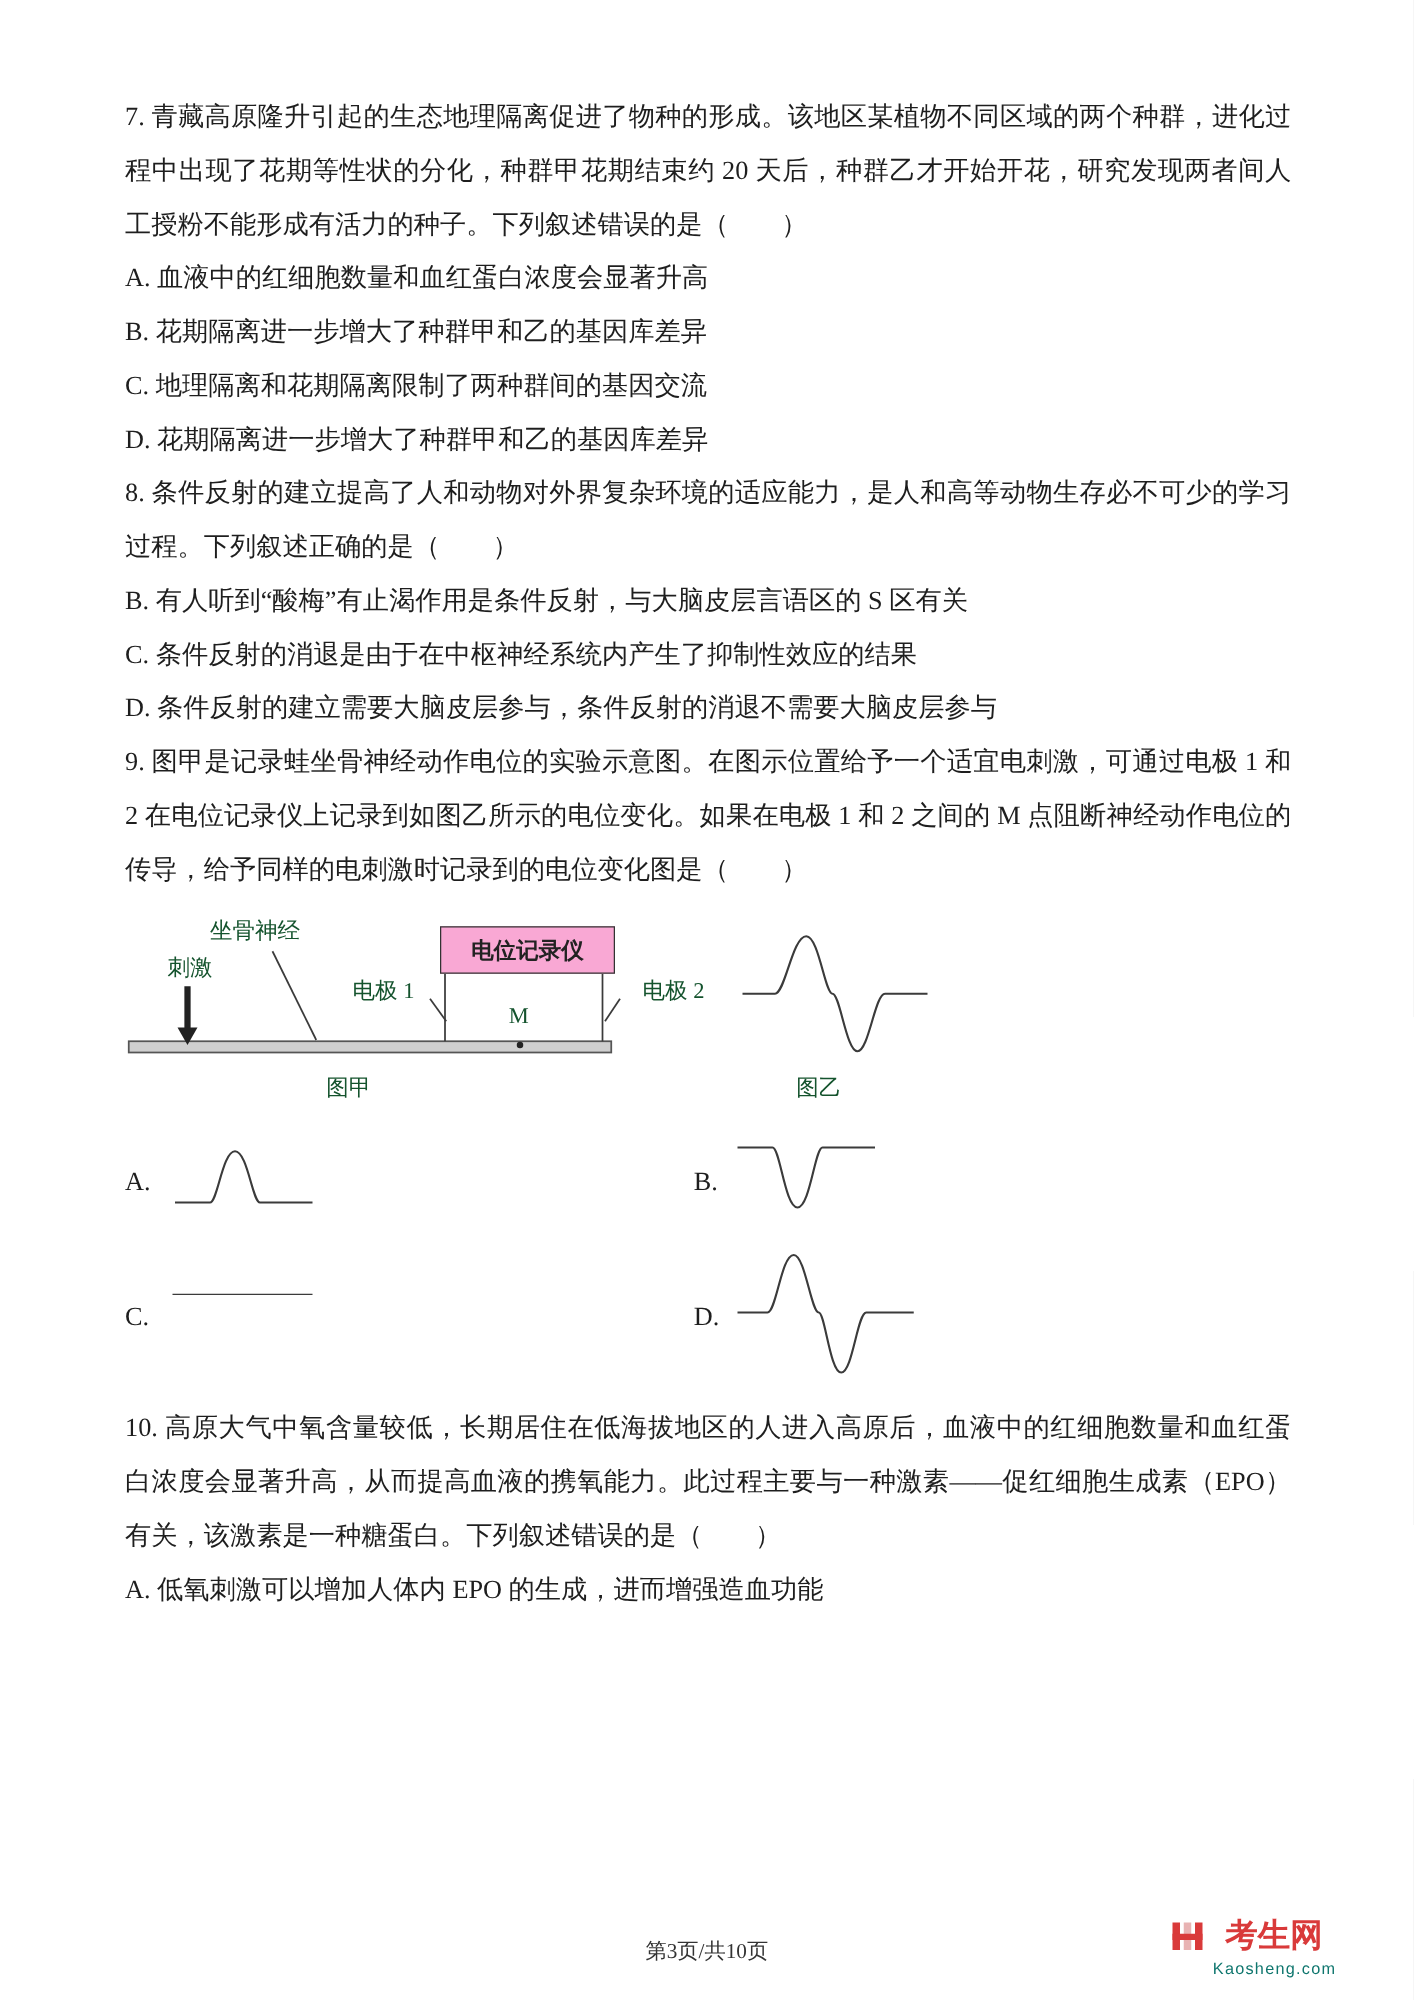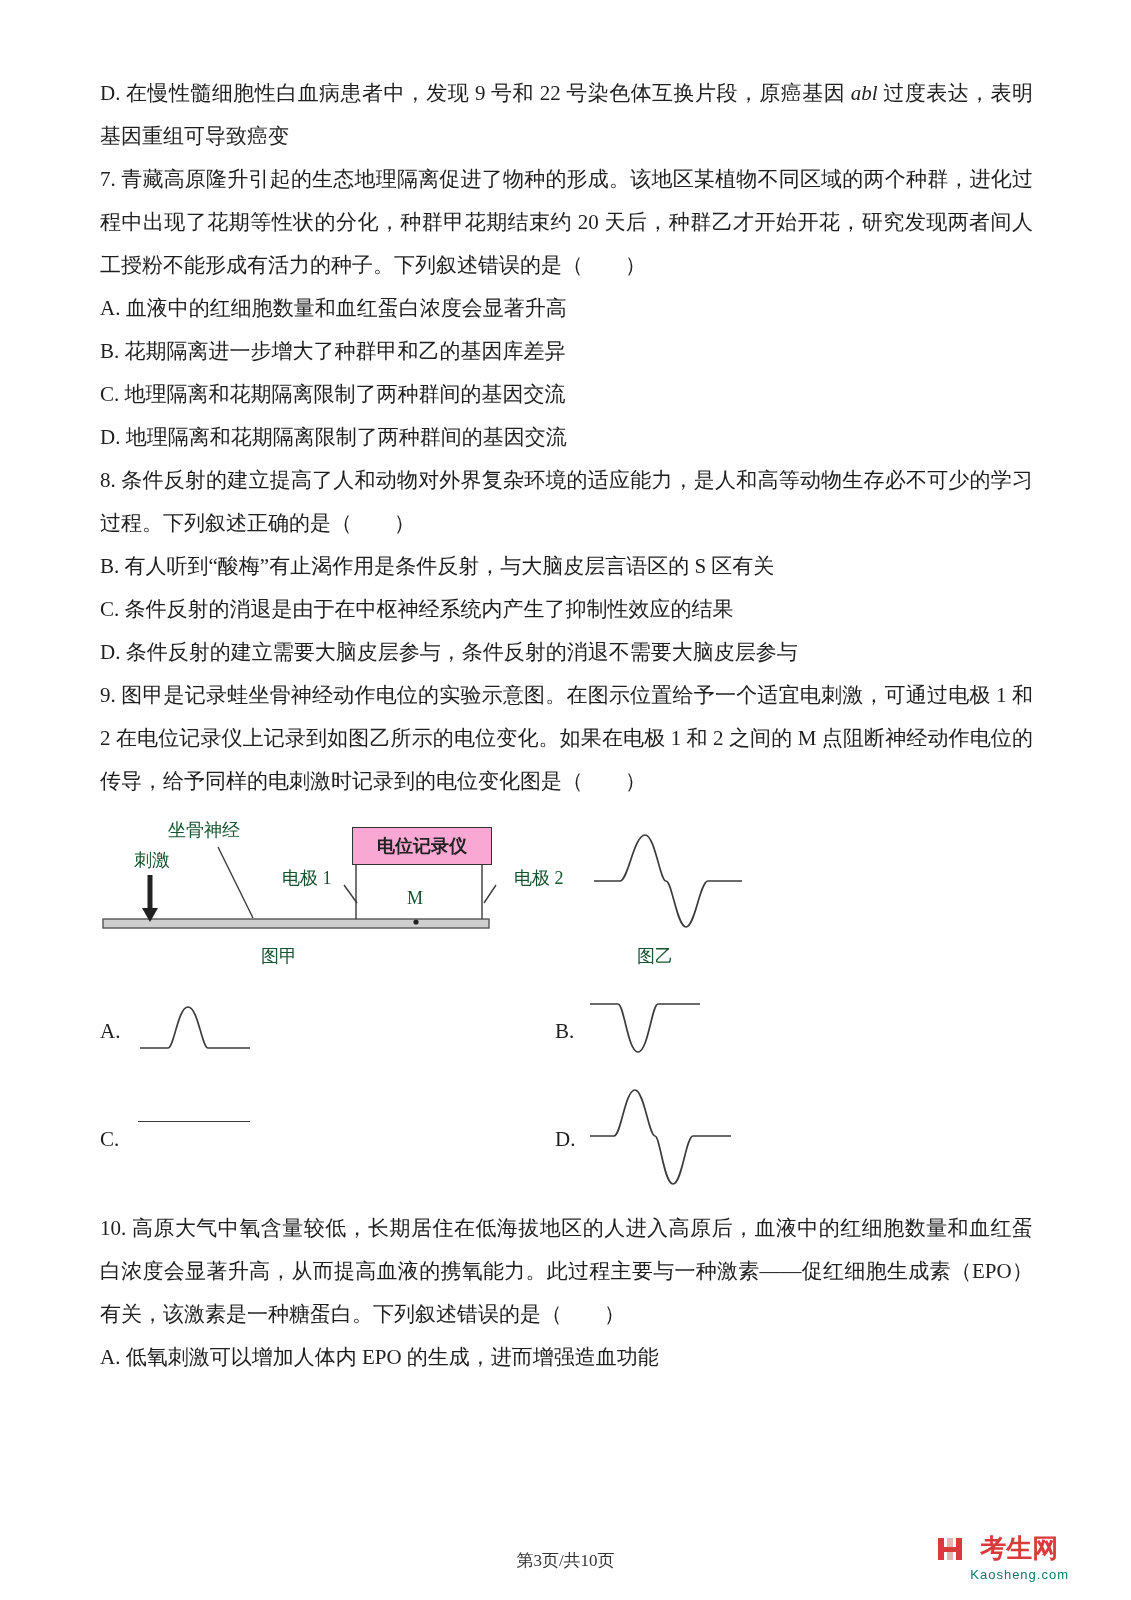--- a/index.html
+++ b/index.html
@@ -43,27 +43,26 @@
   .wm-row { display:flex; align-items:center; gap:16px; }
   .wm-name { color:#d93a3a; font-size:26px; font-weight:bold; font-family:"Liberation Sans",sans-serif; }
   .wm-domain { color:#0f766e; font-size:13px; letter-spacing:1px; font-family:"Liberation Sans",sans-serif; margin-top:1px; padding-left:34px; }
 </style>
 </head>
 <body>
 
 <div class="page">
   <div class="content">
 
-    <p class="para"><span>D. 在慢性髓细胞性白血病患者中，发现 9 号和 22 号染色体互换片段，原癌基因 </span><span class="gene-italic">abl</span><span> 过度表达，表明基因重组可导致癌变</span></p>
 
     <p class="para">7. 青藏高原隆升引起的生态地理隔离促进了物种的形成。该地区某植物不同区域的两个种群，进化过程中出现了花期等性状的分化，种群甲花期结束约 20 天后，种群乙才开始开花，研究发现两者间人工授粉不能形成有活力的种子。下列叙述错误的是（　　）</p>
     <p class="para">A. 血液中的红细胞数量和血红蛋白浓度会显著升高</p>
     <p class="para">B. 花期隔离进一步增大了种群甲和乙的基因库差异</p>
     <p class="para">C. 地理隔离和花期隔离限制了两种群间的基因交流</p>
-    <p class="para">D. 地理隔离和花期隔离限制了两种群间的基因交流</p>
+    <p class="para">D. 花期隔离进一步增大了种群甲和乙的基因库差异</p>
 
     <p class="para">8. 条件反射的建立提高了人和动物对外界复杂环境的适应能力，是人和高等动物生存必不可少的学习过程。下列叙述正确的是（　　）</p>
     <p class="para">B. 有人听到“酸梅”有止渴作用是条件反射，与大脑皮层言语区的 S 区有关</p>
     <p class="para">C. 条件反射的消退是由于在中枢神经系统内产生了抑制性效应的结果</p>
     <p class="para">D. 条件反射的建立需要大脑皮层参与，条件反射的消退不需要大脑皮层参与</p>
 
     <p class="para">9. 图甲是记录蛙坐骨神经动作电位的实验示意图。在图示位置给予一个适宜电刺激，可通过电极 1 和 2 在电位记录仪上记录到如图乙所示的电位变化。如果在电极 1 和 2 之间的 M 点阻断神经动作电位的传导，给予同样的电刺激时记录到的电位变化图是（　　）</p>
 
     <div class="diagram">
       <svg class="dsvg" width="660" height="164" viewBox="0 0 660 164">

